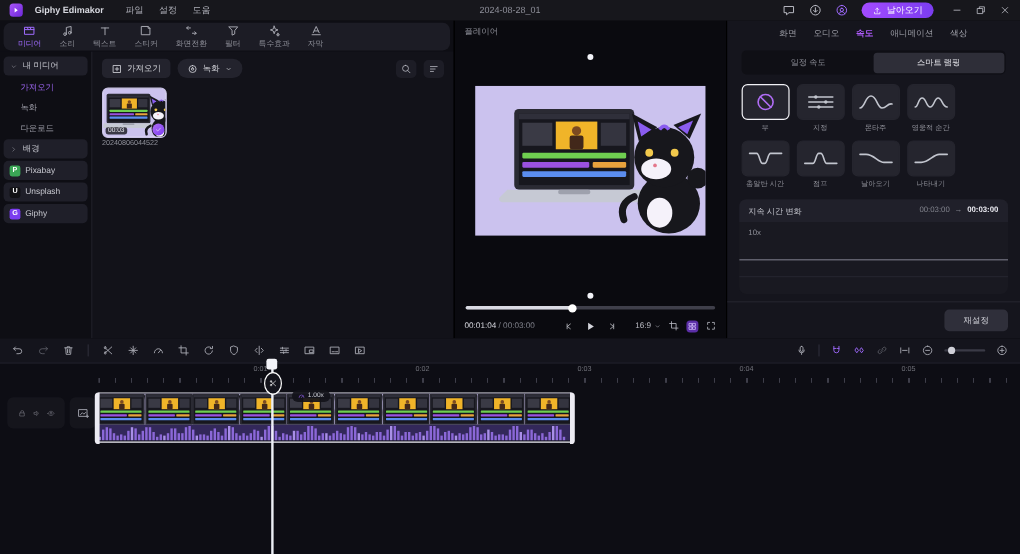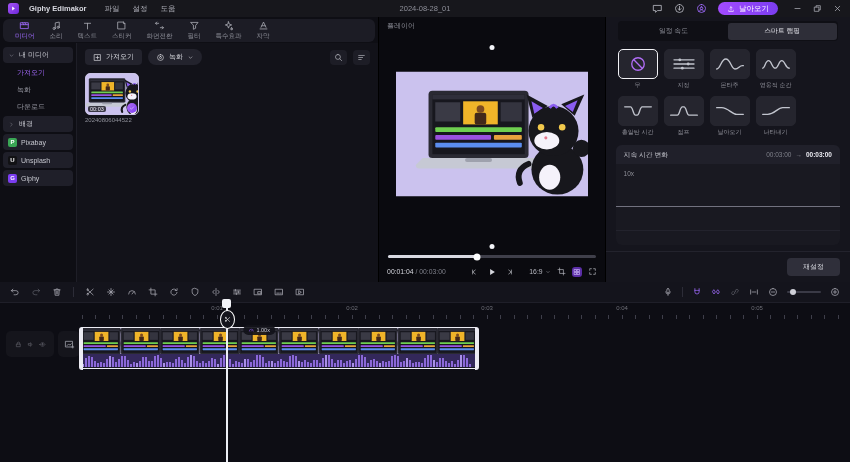--- a/index.html
+++ b/index.html
@@ -444,20 +444,27 @@
           <span class="ticon">
               <svg class="ic" width="9" height="9" viewBox="0 0 16 16">
                 <path d="M3 6V3h3M10 3h3v3M13 10v3h-3M6 13H3v-3" fill="none" stroke="currentColor" stroke-width="1.2" stroke-linecap="round" stroke-linejoin="round"></path>
               </svg>
             </span>
         </div>
       </div>
     </div>
 
     <div class="inspector">
+      <div class="itabs" id="insp-tabs">
+          <div class="itab ">화면</div>
+          <div class="itab ">오디오</div>
+          <div class="itab on">속도</div>
+          <div class="itab ">애니메이션</div>
+          <div class="itab ">색상</div>
+        </div>
       <div class="seg" id="speed-tabs">
           <div class="segitem ">일정 속도</div>
           <div class="segitem on">스마트 램핑</div>
         </div>
       <div class="pgrid" id="preset-grid">
           <div class="pcell sel">
     <div class="ptile">
               <svg class="curve" viewBox="0 0 40 24">
                 <circle class="acc" cx="20" cy="12" r="7.5"></circle>
                 <path class="acc" d="M14.7 6.7 25.3 17.3"></path>

